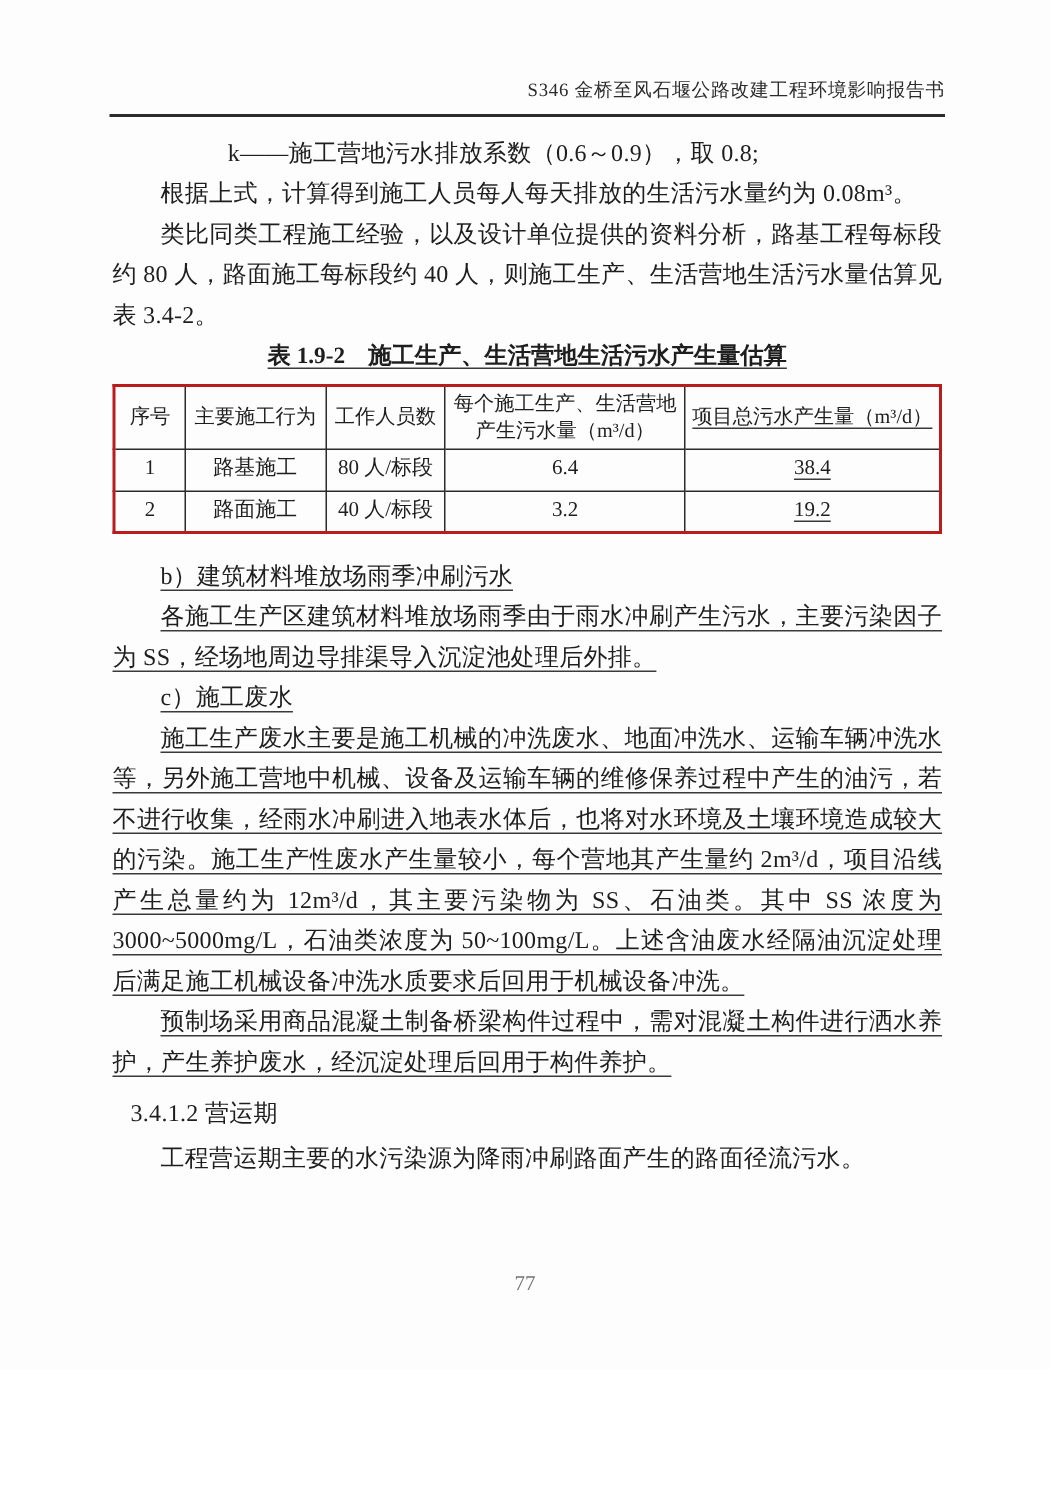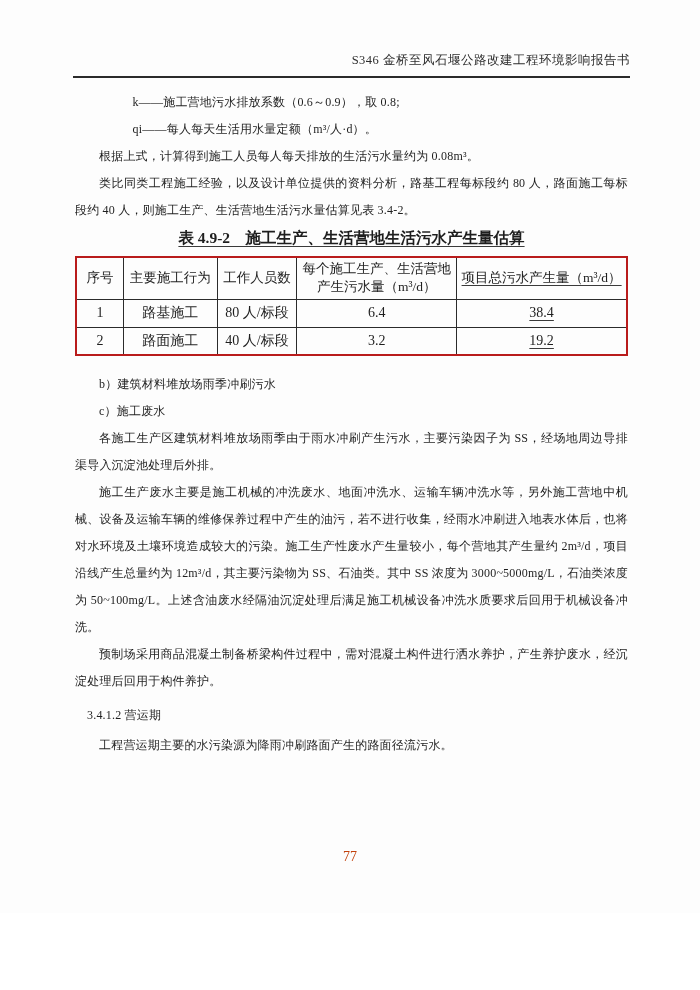--- a/index.html
+++ b/index.html
@@ -23,29 +23,30 @@
     letter-spacing: 0.5px;
     color: #2c2c2c;
     padding-bottom: 7px;
     border-bottom: 2px solid #2b2b2b;
   }
   .content {
     position: absolute;
     top: 89px; left: 75px; right: 72px;
   }
   .content p, .content h3 {
-    font-size: 12px;
+    font-size: 16px;
     font-weight: normal;
     line-height: 27px;
     text-align: justify;
     letter-spacing: 0.2px;
   }
   .indent2 { text-indent: 2em; }
   .indent5 { text-indent: 4.8em; }
   .u {
+    text-decoration: underline;
     text-decoration-color: #3a3a3a;
     text-decoration-thickness: 1px;
     text-underline-offset: 4px;
   }
   .tbl-title {
     text-align: center;
     font-size: 15.5px;
     font-weight: bold;
     line-height: 25px;
     margin-top: 1px;
@@ -80,42 +81,41 @@
     text-underline-offset: 3px;
     margin-top: 27px;
   }
   h3.sec-heading { margin-top: 7px; margin-left: 12px; }
   .after-heading { margin-top: 3px; }
   .page-number {
     position: absolute;
     bottom: 48px; left: 0; right: 0;
     text-align: center;
     font-size: 14px;
-    color: #c2410c;
+    color: #737373;
   }
 </style>
 </head>
 <body>
 
 <div class="page">
 
   <div class="running-header">S346 金桥至风石堰公路改建工程环境影响报告书</div>
 
   <div class="content">
 
     <p class="indent5">k——施工营地污水排放系数（0.6～0.9），取 0.8;</p>
 
-    <p class="indent5">qi——每人每天生活用水量定额（m³/人·d）。</p>
 
     <p class="indent2">根据上式，计算得到施工人员每人每天排放的生活污水量约为 0.08m³。</p>
 
     <p class="indent2">类比同类工程施工经验，以及设计单位提供的资料分析，路基工程每标段约 80 人，路面施工每标段约 40 人，则施工生产、生活营地生活污水量估算见表 3.4-2。</p>
 
     <div class="tbl-title">
-      <span>表 4.9-2　施工生产、生活营地生活污水产生量估算</span>
+      <span>表 1.9-2　施工生产、生活营地生活污水产生量估算</span>
     </div>
 
     <table class="data-table">
       <colgroup>
         <col style="width:8.6%">
         <col style="width:17%">
         <col style="width:14.5%">
         <col style="width:29%">
         <col style="width:30.9%">
       </colgroup>
@@ -147,23 +147,23 @@
           <td>3.2</td>
           <td>
             <span class="cell-u">19.2</span>
           </td>
         </tr>
       </tbody>
     </table>
 
     <p class="indent2 u">b）建筑材料堆放场雨季冲刷污水</p>
 
+    <p class="indent2 u">各施工生产区建筑材料堆放场雨季由于雨水冲刷产生污水，主要污染因子为 SS，经场地周边导排渠导入沉淀池处理后外排。</p>
+
     <p class="indent2 u">c）施工废水</p>
-
-    <p class="indent2 u">各施工生产区建筑材料堆放场雨季由于雨水冲刷产生污水，主要污染因子为 SS，经场地周边导排渠导入沉淀池处理后外排。</p>
 
     <p class="indent2 u">施工生产废水主要是施工机械的冲洗废水、地面冲洗水、运输车辆冲洗水等，另外施工营地中机械、设备及运输车辆的维修保养过程中产生的油污，若不进行收集，经雨水冲刷进入地表水体后，也将对水环境及土壤环境造成较大的污染。施工生产性废水产生量较小，每个营地其产生量约 2m³/d，项目沿线产生总量约为 12m³/d，其主要污染物为 SS、石油类。其中 SS 浓度为 3000~5000mg/L，石油类浓度为 50~100mg/L。上述含油废水经隔油沉淀处理后满足施工机械设备冲洗水质要求后回用于机械设备冲洗。</p>
 
     <p class="indent2 u">预制场采用商品混凝土制备桥梁构件过程中，需对混凝土构件进行洒水养护，产生养护废水，经沉淀处理后回用于构件养护。</p>
 
     <h3 class="sec-heading">3.4.1.2 营运期</h3>
 
     <p class="indent2 after-heading">工程营运期主要的水污染源为降雨冲刷路面产生的路面径流污水。</p>
 
 

